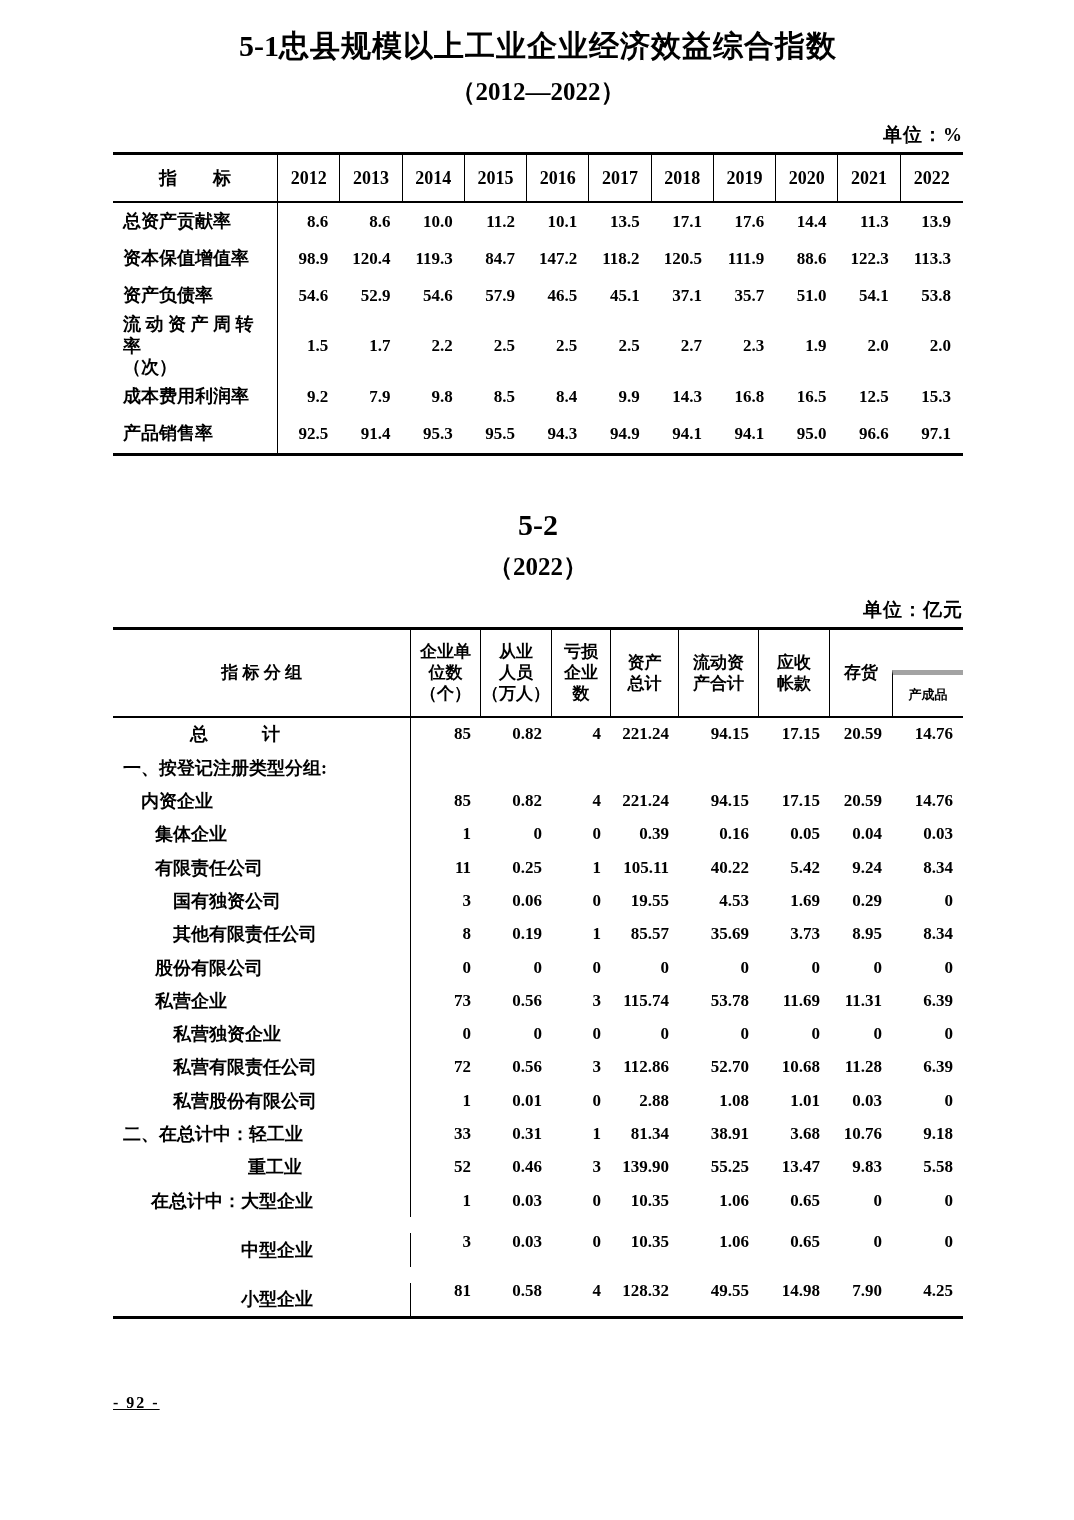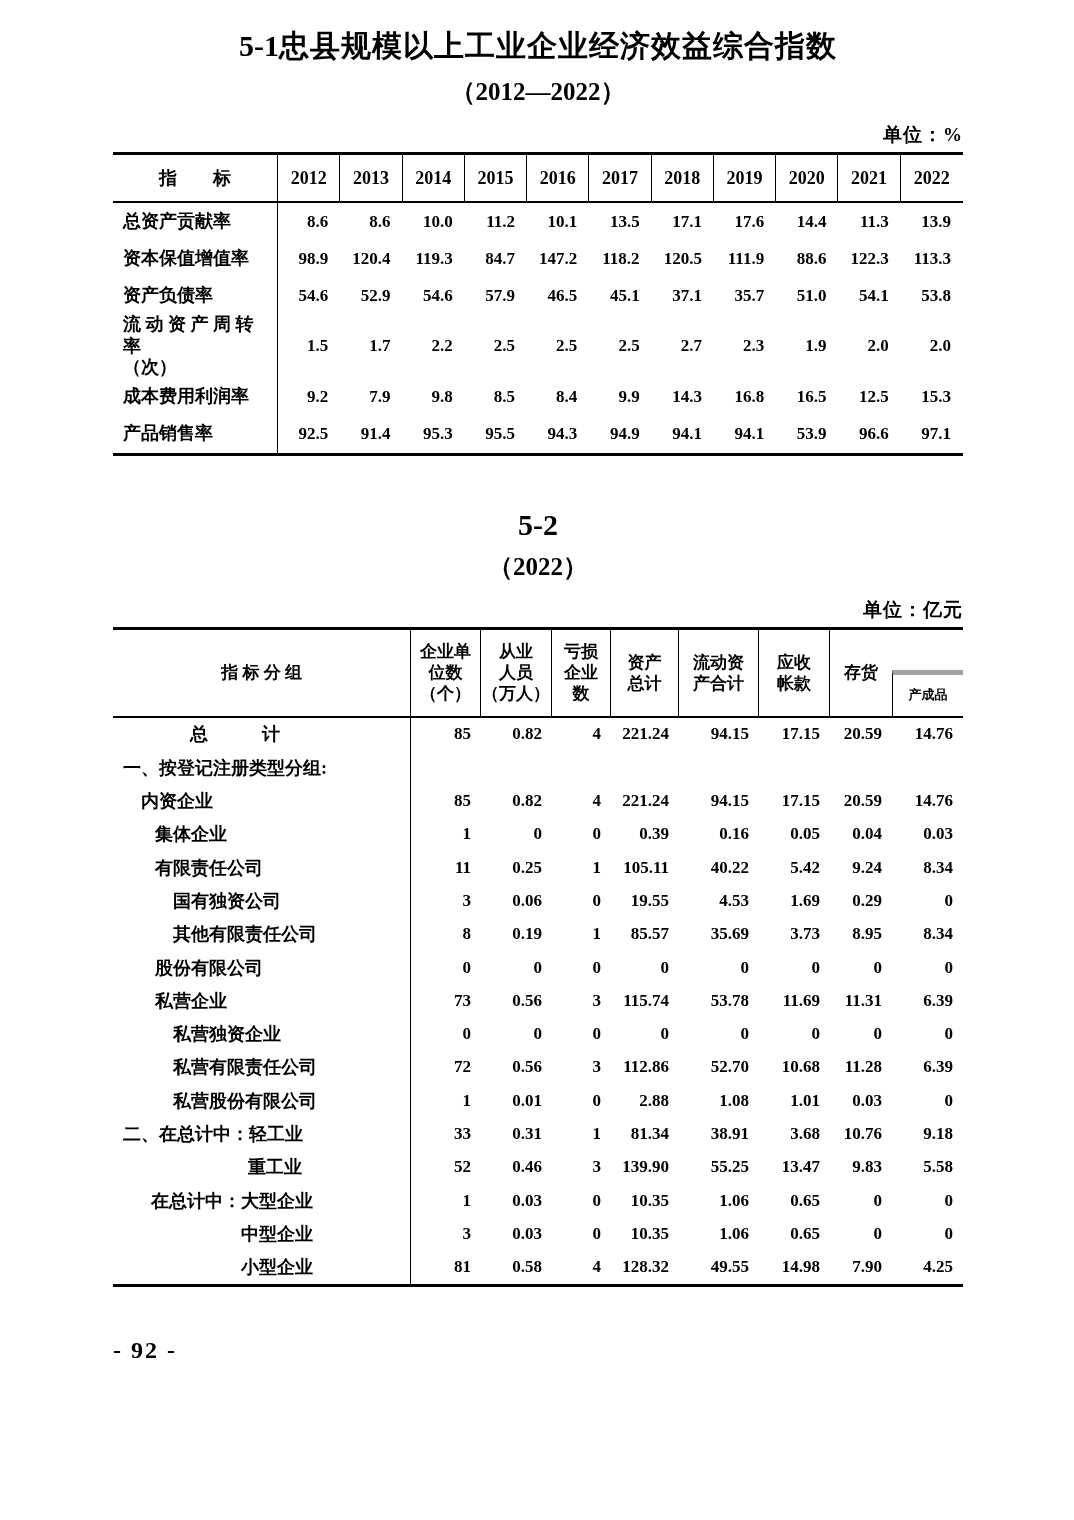--- a/index.html
+++ b/index.html
@@ -100,26 +100,26 @@
     display:flex; align-items:center; justify-content:flex-end;
     padding-right: 10px; min-height: 33.3px;
     font-size: 17px; font-weight: bold;
   }
   .pl10 { padding-left:10px; }
   .pl28 { padding-left:28px; }
   .pl42 { padding-left:42px; }
   .pl60 { padding-left:60px; }
   .pl77 { padding-left:77px; }
   .pl38 { padding-left:38px; }
-  .pl128 { padding-left:128px; }
+  .pl128 { padding-left:128px;margin-top:16px; }
   .pl135 { padding-left:135px; }
 
   .page-num {
-    position:absolute; left:113px; top:1337px;
-    font-size:24px; font-weight:bold; letter-spacing:2px;
+    position:absolute; left:113px; top:1394px;
+    font-size:16px; font-weight:bold; letter-spacing:2px;text-decoration:underline;
   }
 </style>
 </head>
 <body>
 
 <div class="content">
 
 
   <div class="sec-title">
     <span class="sec-num">5-1</span>
@@ -223,21 +223,21 @@
     <div class="grow">
       <div class="lbl">产品销售率</div>
       <div class="v">92.5</div>
       <div class="v">91.4</div>
       <div class="v">95.3</div>
       <div class="v">95.5</div>
       <div class="v">94.3</div>
       <div class="v">94.9</div>
       <div class="v">94.1</div>
       <div class="v">94.1</div>
-      <div class="v">53.9</div>
+      <div class="v">95.0</div>
       <div class="v">96.6</div>
       <div class="v">97.1</div>
     </div>
   </div>
 
   <div class="sec-title sec2-title">
     <span class="sec-num">5-2</span>
   </div>
   <div class="sec-sub">（2022）</div>
   <div class="unit-line">单位：亿元</div>

